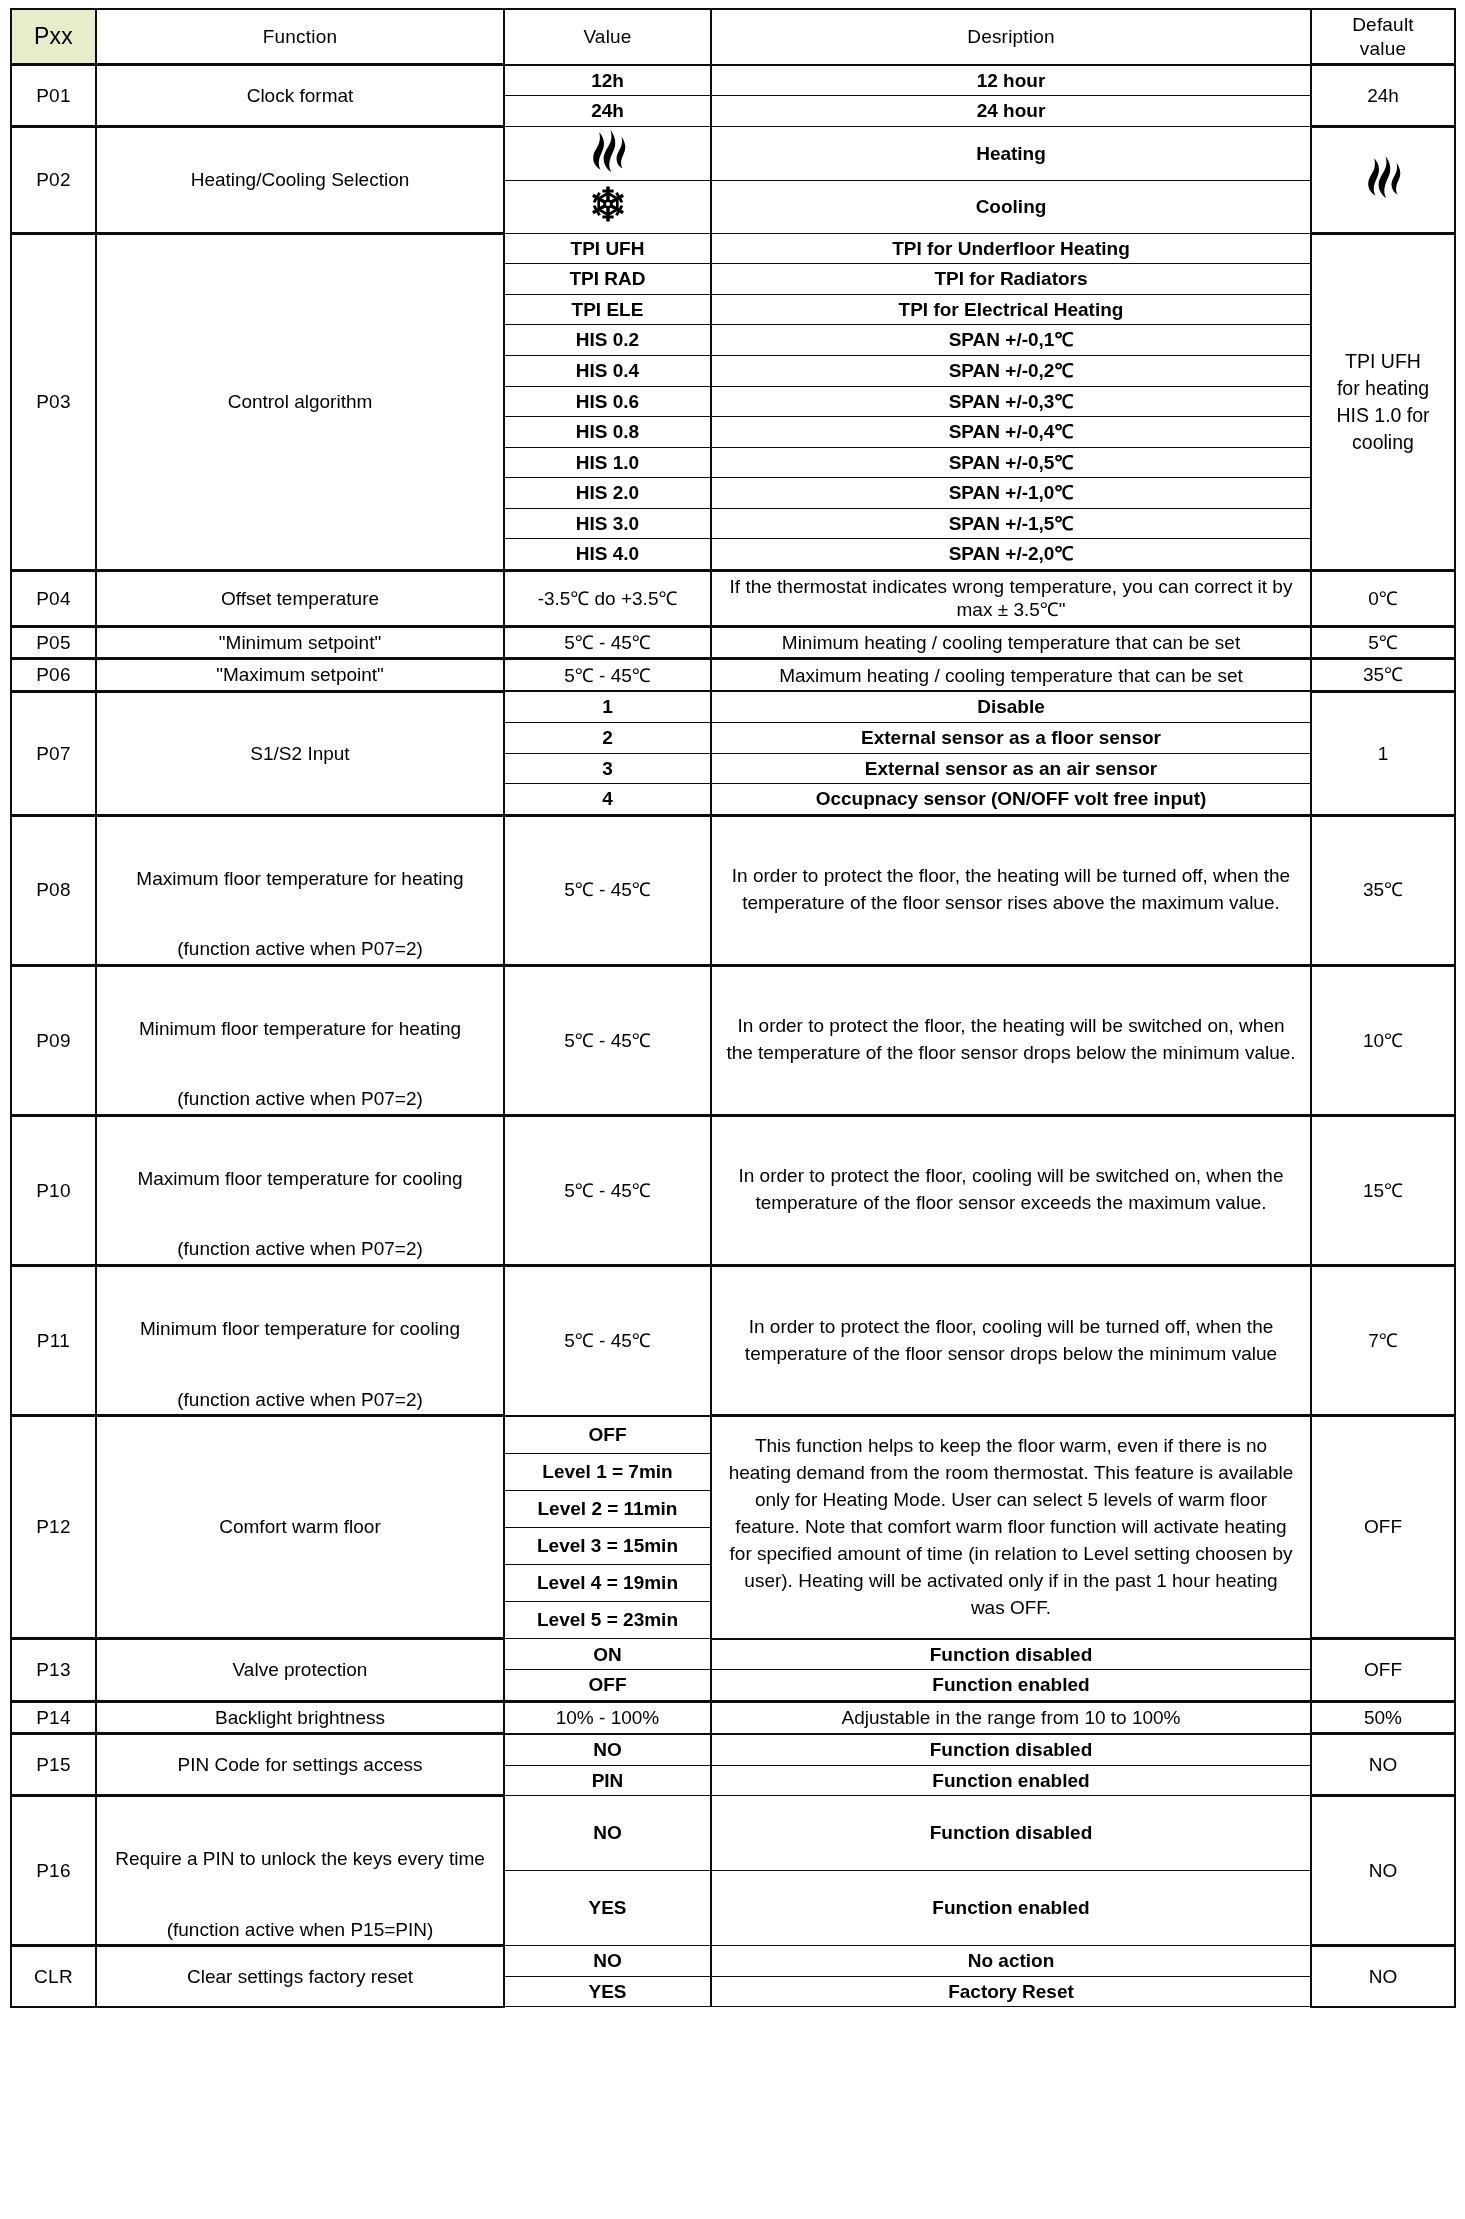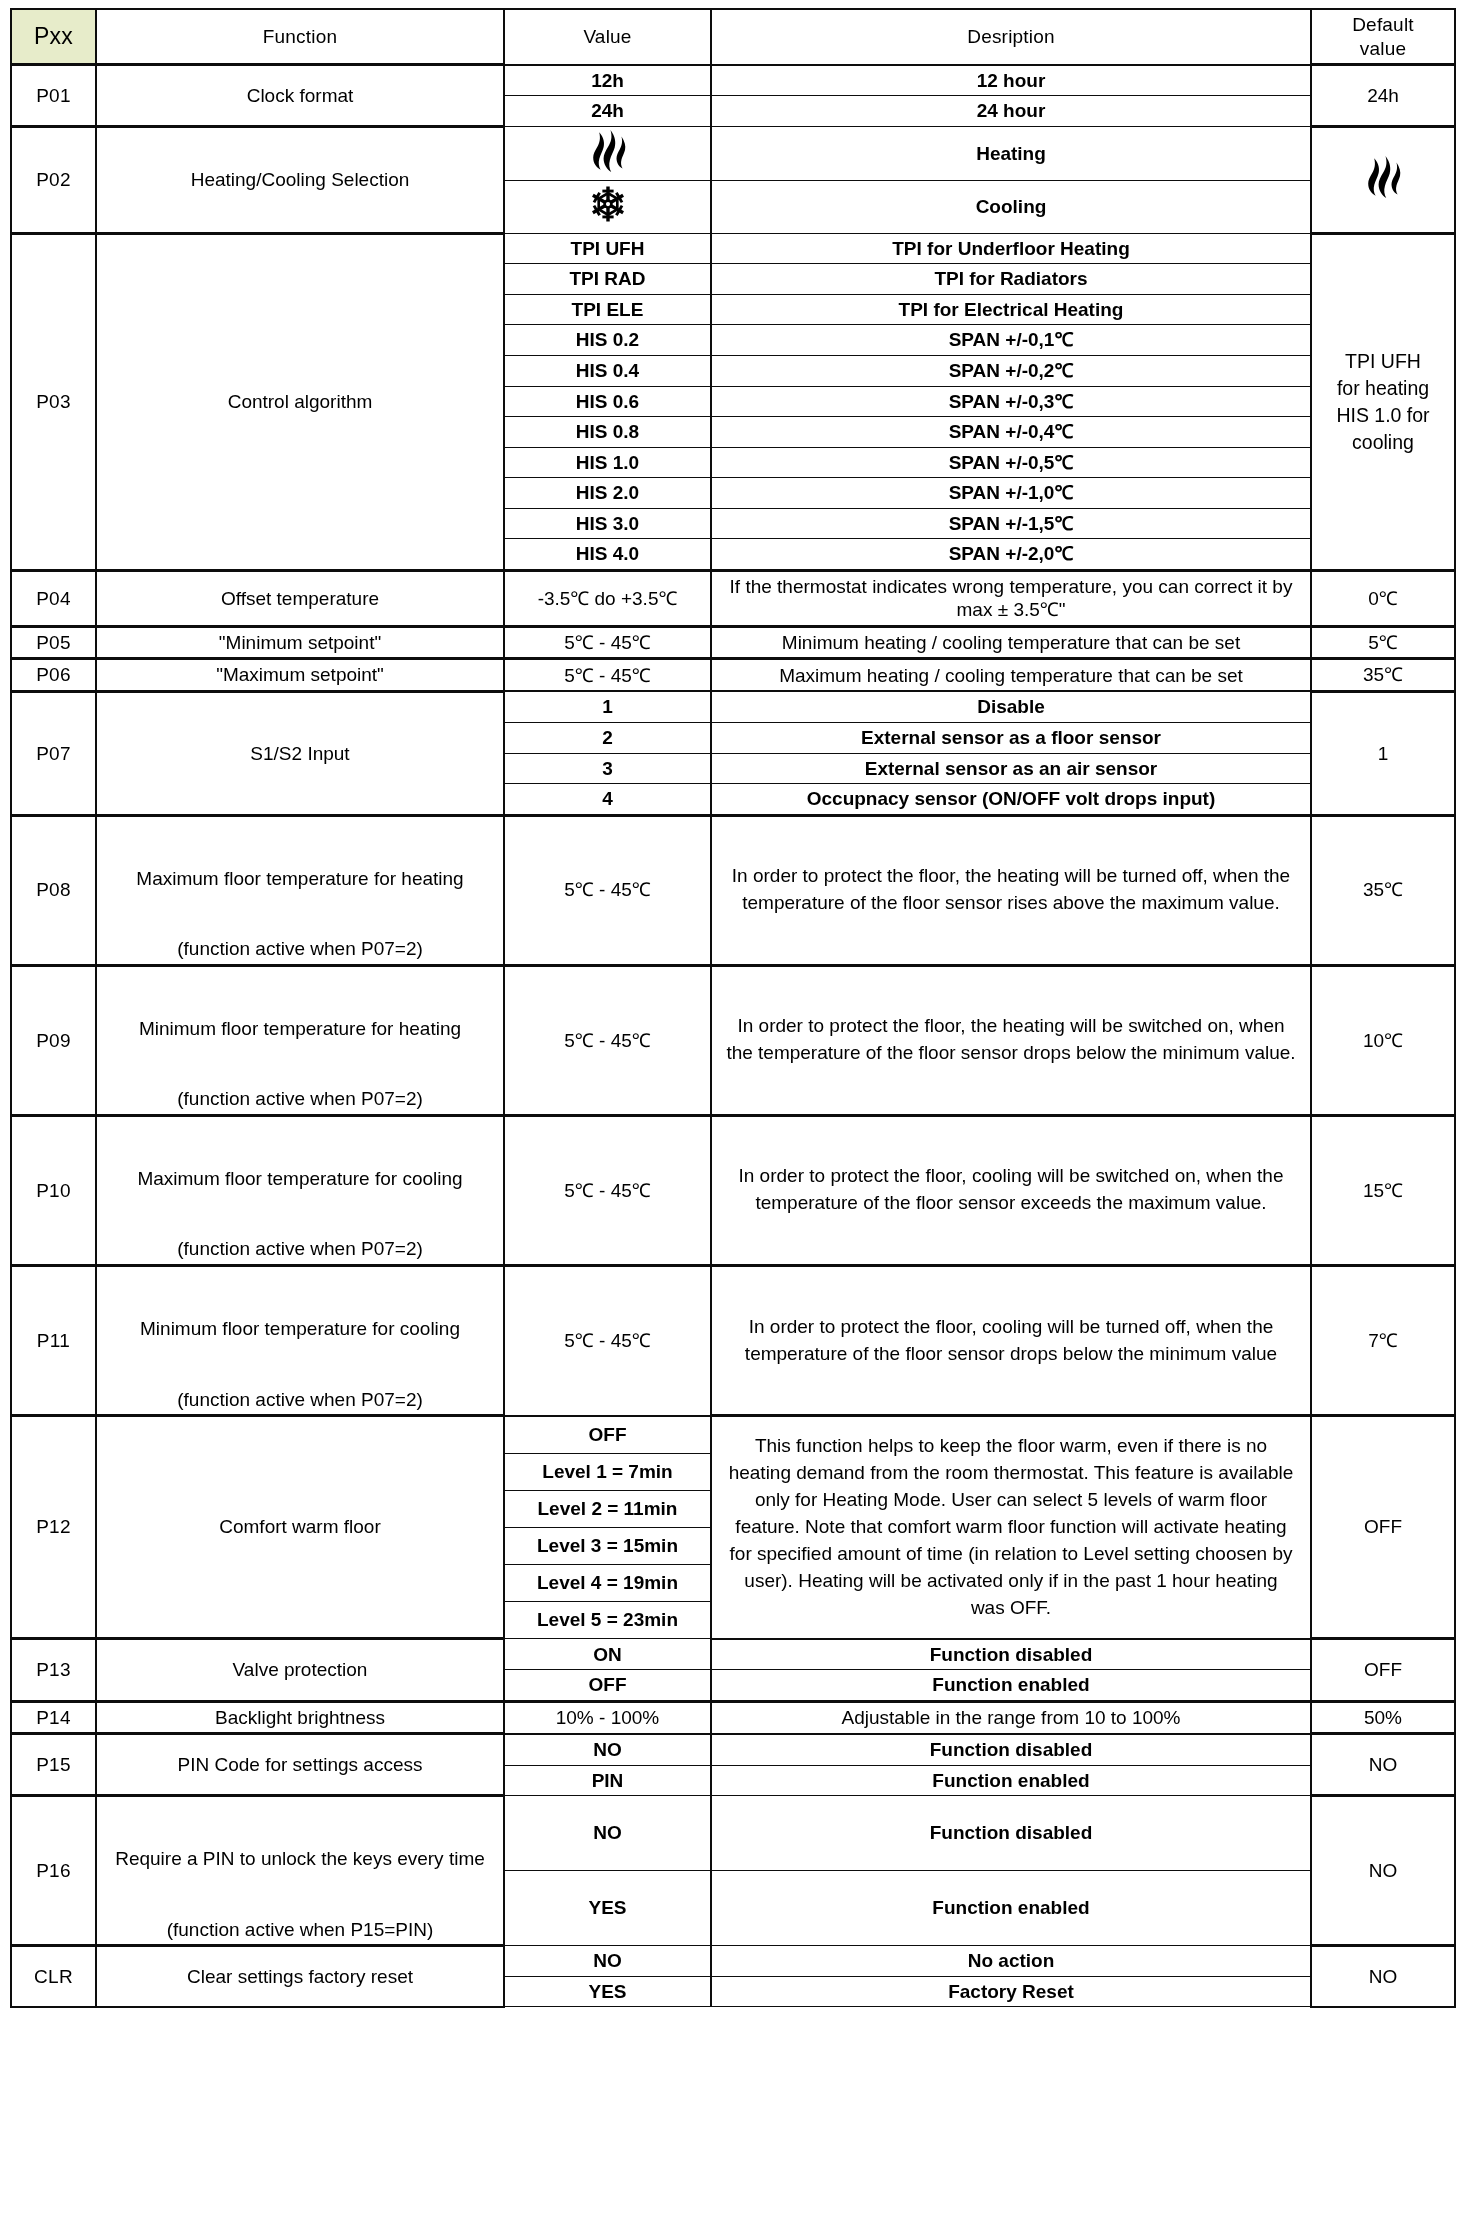--- a/index.html
+++ b/index.html
@@ -289,21 +289,21 @@
         <tr>
           <td class="value sub">2</td>
           <td class="desc sub">External sensor as a floor sensor</td>
         </tr>
         <tr>
           <td class="value sub">3</td>
           <td class="desc sub">External sensor as an air sensor</td>
         </tr>
         <tr>
           <td class="value sub">4</td>
-          <td class="desc sub">Occupnacy sensor (ON/OFF volt drops input)</td>
+          <td class="desc sub">Occupnacy sensor (ON/OFF volt free input)</td>
         </tr>
         <tr class="group-start">
           <td class="pxx" rowspan="1">P08</td>
           <td class="func" rowspan="1">
             <span class="sub2">Maximum floor temperature for heating</span>
             <span class="sub2">(function active when P07=2)</span>
           </td>
           <td class="value">5℃ - 45℃</td>
           <td class="desc longtext">In order to protect the floor, the heating will be turned off, when the temperature of the floor sensor rises above the maximum value.</td>
           <td class="def" rowspan="1">35℃</td>

